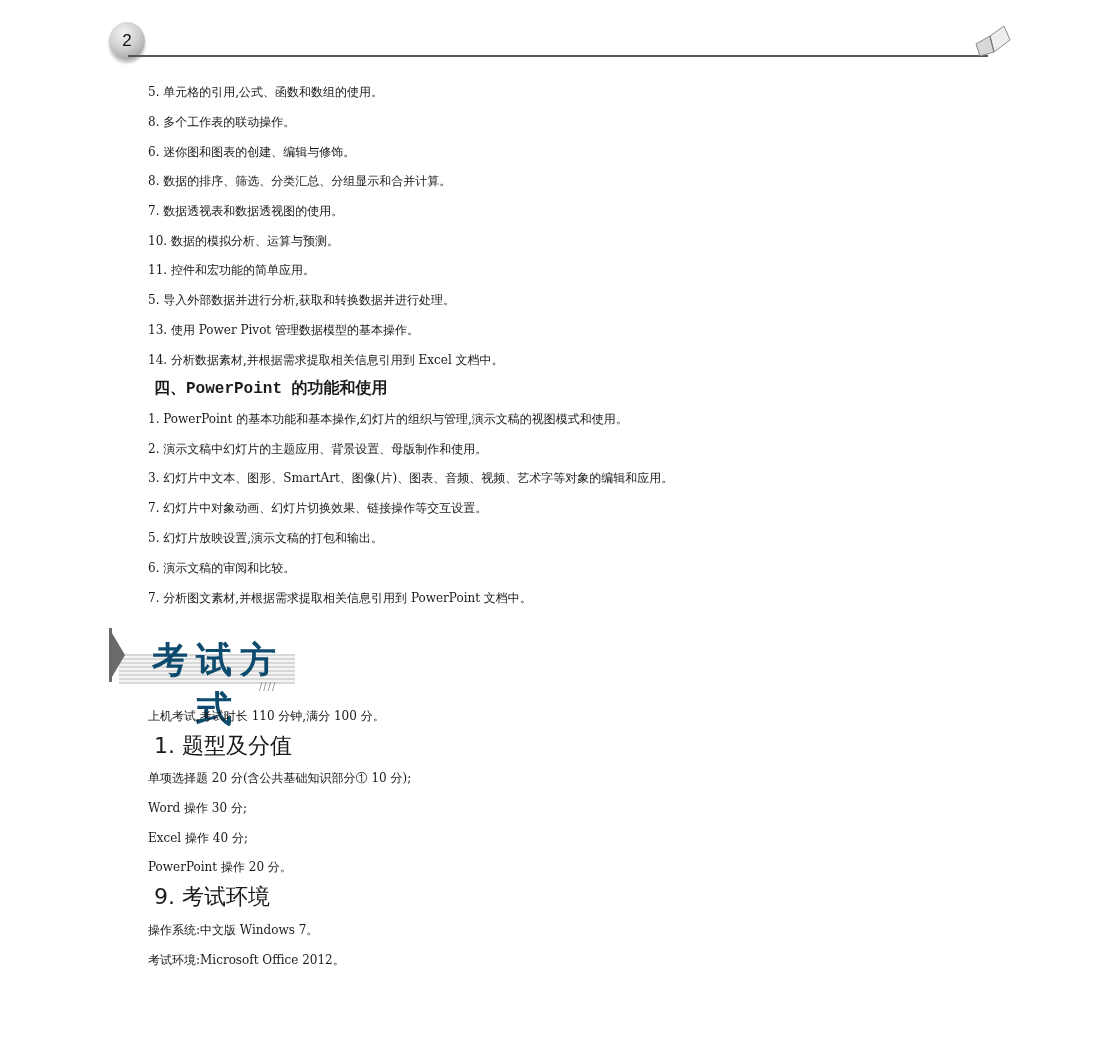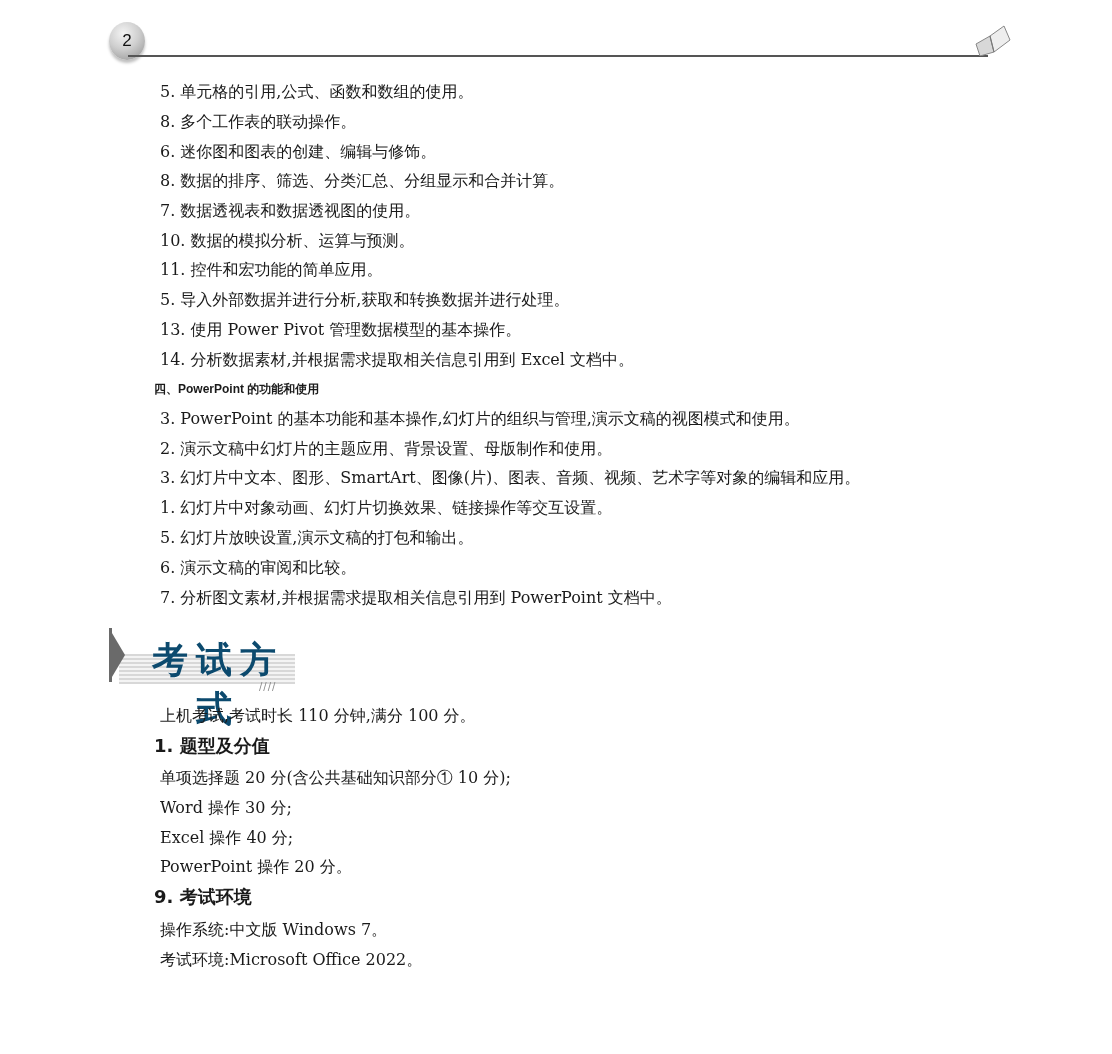--- a/index.html
+++ b/index.html
@@ -13,24 +13,24 @@
     box-shadow: 0 3px 3px rgba(0,0,0,0.25);
     display: flex; align-items: center; justify-content: center;
     font-family: "Liberation Sans", sans-serif; font-size: 17px; color: #111;
   }
   .header-rule {
     position: absolute; left: 128px; top: 55px; width: 860px; height: 2px; background: #555;
   }
   .book-icon { position: absolute; left: 972px; top: 22px; width: 40px; height: 34px; }
   .content { position: absolute; left: 148px; top: 0; width: 900px; }
   .line {
-    position: absolute; left: 12px; font-size: 16px; line-height: 20px; white-space: nowrap; color: #1a1a1a;
+    position: absolute; left: 0; font-size: 12px; line-height: 20px; white-space: nowrap; color: #1a1a1a;
   }
-  .subhead { font-family: Liberation Sans, sans-serif; font-weight: bold; font-size: 12px; }
-  .subhead-lg { font-family: "DejaVu Sans", "Liberation Sans", sans-serif; font-weight: bold; font-size: 18px; }
+  .subhead { font-family: Liberation Mono, monospace; font-weight: bold; font-size: 16px; }
+  .subhead-lg { font-family: "DejaVu Sans", "Liberation Sans", sans-serif; font-weight: normal; font-size: 22px; }
   .section-banner { position: absolute; left: 109px; top: 628px; width: 190px; height: 64px; }
   .banner-stripes {
     position: absolute; left: 10px; top: 26px; width: 176px; height: 30px;
     background: repeating-linear-gradient(to bottom, #d8d8d8 0px, #d8d8d8 2px, #f4f4f4 2px, #f4f4f4 4px);
   }
   .banner-arrow {
     position: absolute; left: 0; top: 0; width: 0; height: 0;
     border-top: 27px solid transparent; border-bottom: 27px solid transparent; border-left: 16px solid #6a6a6a;
   }
   .banner-bar { position: absolute; left: 0; top: 0; width: 3px; height: 54px; background: #6a6a6a; }
@@ -59,24 +59,24 @@
   <div class="line" style="top:142px">6. 迷你图和图表的创建、编辑与修饰。</div>
   <div class="line" style="top:171px">8. 数据的排序、筛选、分类汇总、分组显示和合并计算。</div>
   <div class="line" style="top:201px">7. 数据透视表和数据透视图的使用。</div>
   <div class="line" style="top:231px">10. 数据的模拟分析、运算与预测。</div>
   <div class="line" style="top:260px">11. 控件和宏功能的简单应用。</div>
   <div class="line" style="top:290px">5. 导入外部数据并进行分析,获取和转换数据并进行处理。</div>
   <div class="line" style="top:320px">13. 使用 Power Pivot 管理数据模型的基本操作。</div>
   <div class="line" style="top:350px">14. 分析数据素材,并根据需求提取相关信息引用到 Excel 文档中。</div>
 
   <div class="line subhead" style="top:379px;left:6px">四、PowerPoint 的功能和使用</div>
-  <div class="line" style="top:409px">3. PowerPoint 的基本功能和基本操作,幻灯片的组织与管理,演示文稿的视图模式和使用。</div>
+  <div class="line" style="top:409px">1. PowerPoint 的基本功能和基本操作,幻灯片的组织与管理,演示文稿的视图模式和使用。</div>
   <div class="line" style="top:439px">2. 演示文稿中幻灯片的主题应用、背景设置、母版制作和使用。</div>
   <div class="line" style="top:468px">3. 幻灯片中文本、图形、SmartArt、图像(片)、图表、音频、视频、艺术字等对象的编辑和应用。</div>
-  <div class="line" style="top:498px">1. 幻灯片中对象动画、幻灯片切换效果、链接操作等交互设置。</div>
+  <div class="line" style="top:498px">7. 幻灯片中对象动画、幻灯片切换效果、链接操作等交互设置。</div>
   <div class="line" style="top:528px">5. 幻灯片放映设置,演示文稿的打包和输出。</div>
   <div class="line" style="top:558px">6. 演示文稿的审阅和比较。</div>
   <div class="line" style="top:588px">7. 分析图文素材,并根据需求提取相关信息引用到 PowerPoint 文档中。</div>
 </div>
 
 <div class="section-banner">
   <div class="banner-stripes"></div>
   <div class="banner-bar"></div>
   <div class="banner-arrow"></div>
   <div class="banner-title">考试方式</div>
@@ -85,14 +85,14 @@
 
 <div class="content">
   <div class="line" style="top:706px">上机考试,考试时长 110 分钟,满分 100 分。</div>
   <div class="line subhead-lg" style="top:736px;left:6px">1. 题型及分值</div>
   <div class="line" style="top:768px">单项选择题 20 分(含公共基础知识部分① 10 分);</div>
   <div class="line" style="top:798px">Word 操作 30 分;</div>
   <div class="line" style="top:828px">Excel 操作 40 分;</div>
   <div class="line" style="top:857px">PowerPoint 操作 20 分。</div>
   <div class="line subhead-lg" style="top:887px;left:6px">9. 考试环境</div>
   <div class="line" style="top:920px">操作系统:中文版 Windows 7。</div>
-  <div class="line" style="top:950px">考试环境:Microsoft Office 2022。</div>
+  <div class="line" style="top:950px">考试环境:Microsoft Office 2012。</div>
 </div>
 
 </body></html>

